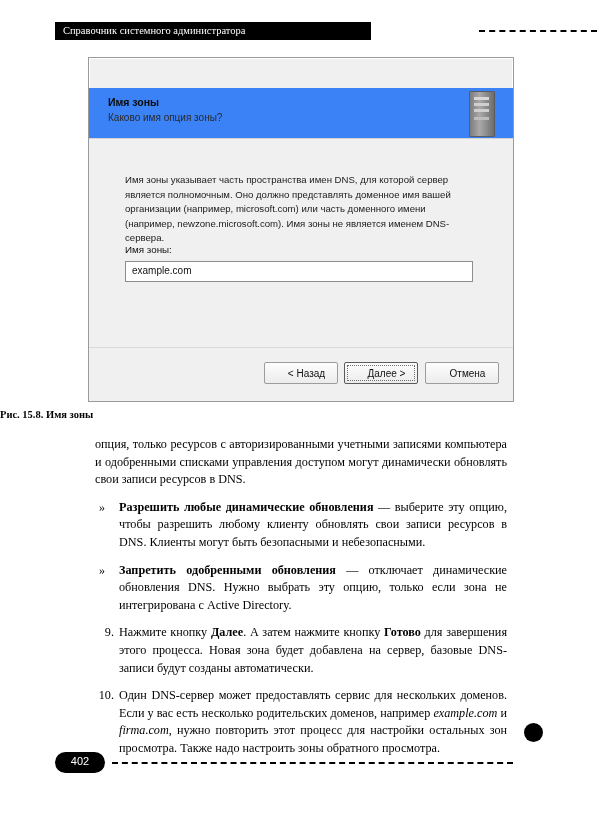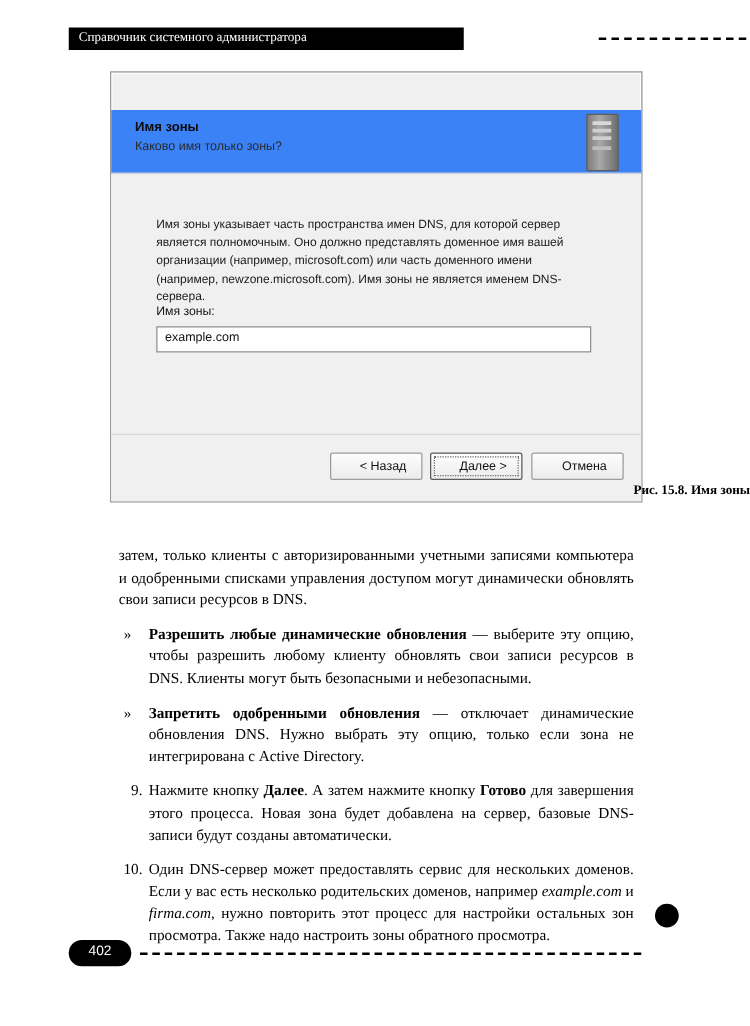--- a/index.html
+++ b/index.html
@@ -218,23 +218,23 @@
     position: absolute;
     left: 2px; top: 2px; right: 2px; bottom: 2px;
     border: 1px dotted #6e6e6e;
   }
   .dlg-btn.cancel { right: 14px; }
 
   
   .caption {
     position: absolute;
     left: 0;
-    top: 387px;
+    top: 409px;
     width: 600px;
-    text-align: right;
+    text-align: left;
     font-family: "Liberation Serif", serif;
     font-size: 10.5px;
     font-weight: bold;
     color: #000000;
   }
 
   
   .body-col {
     position: absolute;
     left: 95px;
@@ -326,21 +326,21 @@
     <div class="header-black"></div>
     <div class="header-title">Справочник системного администратора</div>
     <div class="header-dashes"></div>
   </div>
 
   <div class="figure">
 
 
     <div class="dlg-headerarea">
       <div class="dlg-head-title">Имя зоны</div>
-      <div class="dlg-head-sub">Каково имя только зоны?</div>
+      <div class="dlg-head-sub">Каково имя опция зоны?</div>
       <div class="dlg-head-icon"></div>
     </div>
 
     <div class="dlg-body">
       <div class="dlg-desc">Имя зоны указывает часть пространства имен DNS, для которой сервер является полномочным. Оно должно представлять доменное имя вашей организации (например, microsoft.com) или часть доменного имени (например, newzone.microsoft.com). Имя зоны не является именем DNS-сервера.</div>
       <div class="dlg-field-label">Имя зоны:</div>
       <div class="dlg-input">
         <span>example.com</span>
       </div>
     </div>
@@ -356,21 +356,21 @@
       <div class="dlg-btn cancel">
         <span>Отмена</span>
       </div>
     </div>
   </div>
 
   <div class="caption">Рис. 15.8. Имя зоны</div>
 
   <div class="body-col">
 
-    <p class="para">затем, только клиенты с авторизированными учетными записями компьютера и одобренными списками управления доступом могут динамически обновлять свои записи ресурсов в DNS.</p>
+    <p class="para">опция, только ресурсов с авторизированными учетными записями компьютера и одобренными списками управления доступом могут динамически обновлять свои записи ресурсов в DNS.</p>
 
     <div class="bullet-item">
       <span class="bullet-mark">»</span>
       <b>Разрешить любые динамические обновления</b><span> — выберите эту опцию, чтобы разрешить любому клиенту обновлять свои записи ресурсов в DNS. Клиенты могут быть безопасными и небезопасными.</span>
     </div>
 
     <div class="bullet-item">
       <span class="bullet-mark">»</span>
       <b>Запретить одобренными обновления</b><span> — отключает динамические обновления DNS. Нужно выбрать эту опцию, только если зона не интегрирована с Active Directory.</span>
     </div>

